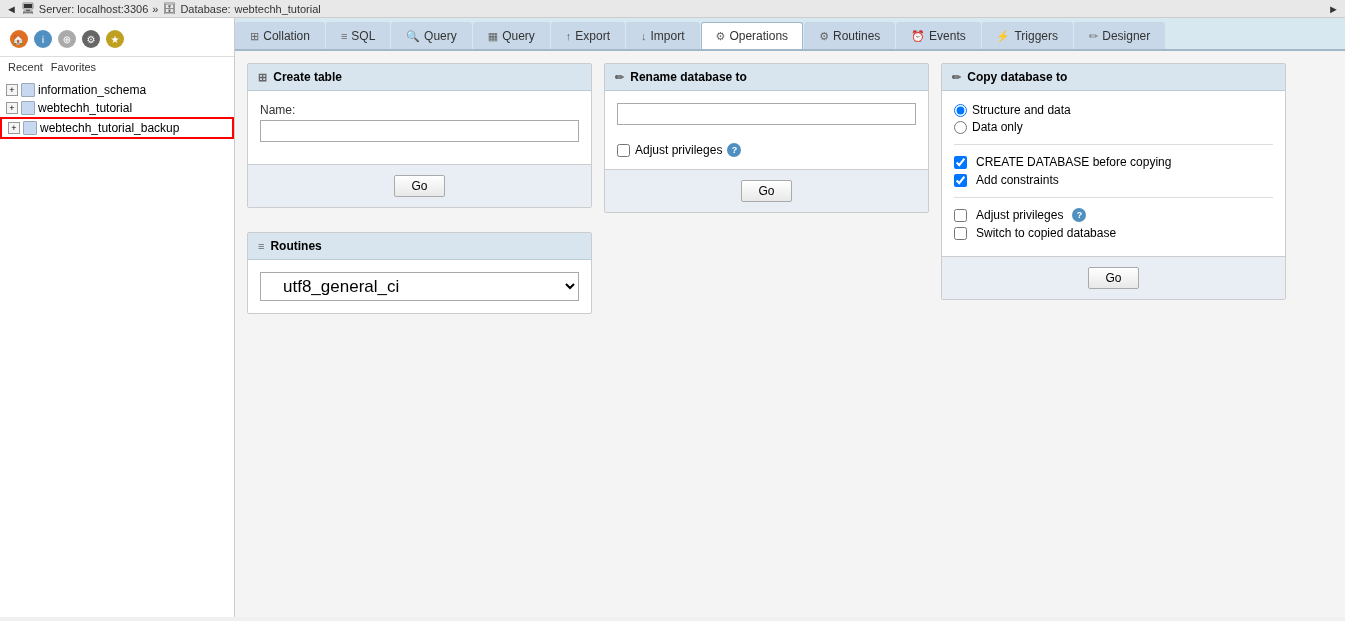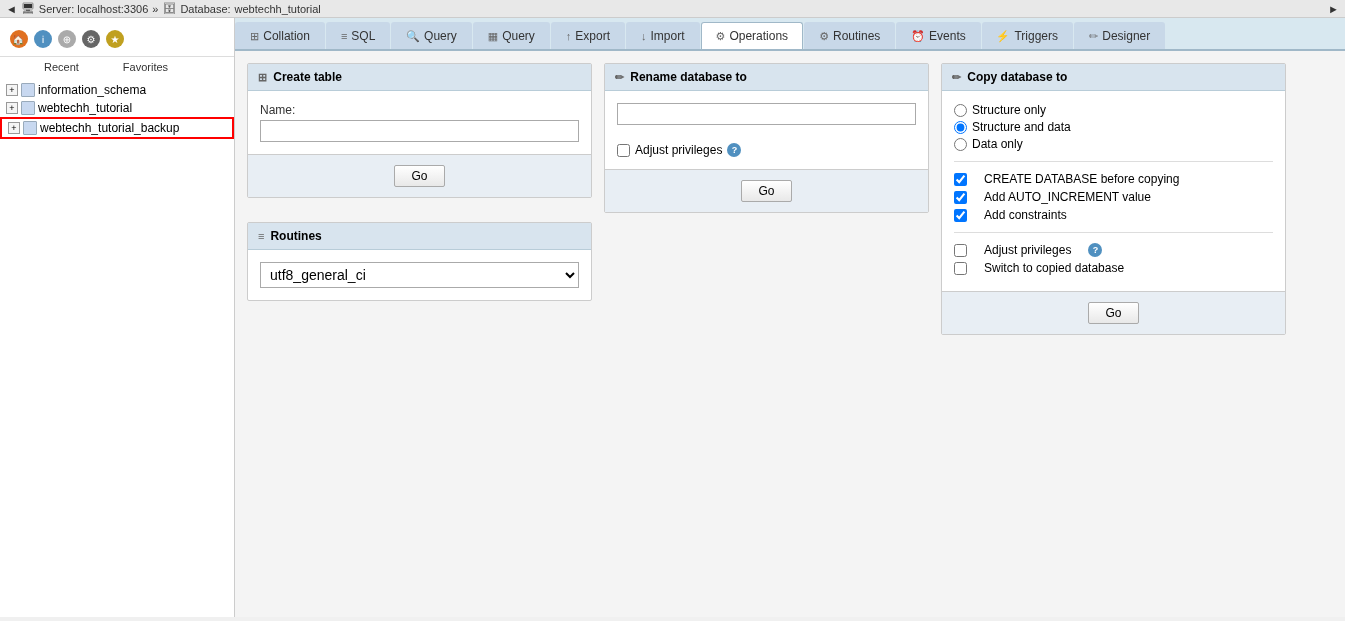--- a/index.html
+++ b/index.html
@@ -61,21 +61,21 @@
     .icon-gear { background: #666; }
     .icon-star { background: #c0a020; }
 
     .sidebar-recent {
       padding: 4px 8px;
       font-size: 11px;
       color: #333;
       display: flex;
       gap: 8px;
     }
-    .sidebar-recent span { cursor: pointer; color: #333; margin-left: 36px; }
+    .sidebar-recent span { cursor: pointer; color: #333; }
 
     .sidebar-tree {
       padding: 4px 0;
       flex: 1;
       overflow-y: auto;
     }
     .tree-item {
       display: flex;
       align-items: center;
       padding: 2px 6px;
@@ -174,21 +174,21 @@
       gap: 6px;
     }
     .panel-icon { font-size: 11px; color: #666; }
 
     .panel-body { padding: 12px; }
 
     
     .create-table-panel { width: 345px; }
     .create-table-panel .panel-body { padding: 12px; }
 
-    .form-group { }
+    .form-group { margin-bottom: 10px; }
     .form-label { display: block; margin-bottom: 3px; font-size: 12px; color: #333; }
     .form-input {
       width: 100%;
       padding: 3px 5px;
       border: 1px solid #aaa;
       font-size: 12px;
       background: #fff;
     }
 
     .go-button-row {
@@ -246,35 +246,35 @@
       display: flex;
       align-items: center;
       gap: 5px;
       font-size: 12px;
       margin-bottom: 3px;
     }
 
     .checkbox-option {
       display: flex;
       align-items: center;
-      gap: 17px;
+      gap: 9px;
       font-size: 12px;
       margin-bottom: 4px;
     }
     .checkbox-option input[type="checkbox"] { margin: 0; }
 
     .divider { height: 1px; background: #ddd; margin: 10px 0; }
 
     
     .collation-panel { width: 345px; margin-top: 12px; }
     .collation-select {
       width: 100%;
-      padding: 3px 5px;
+      padding: 3px 18px;
       border: 1px solid #aaa;
-      font-size: 14px;
+      font-size: 17px;
       background: #fff;
     }
 
     
     .content-inner {
       display: flex;
       gap: 12px;
       align-items: flex-start;
       width: 100%;
     }
@@ -441,45 +441,37 @@
         <div class="right-col">
           <div class="panel copy-panel">
             <div class="panel-header">
               <span class="panel-icon">✏</span>
               <span>Copy database to</span>
             </div>
             <div class="panel-body">
 
               <div class="radio-group">
                 <div class="radio-row">
-                  <input type="radio" name="copy_mode" style="">
-                  <span>Structure only</span>
-                </div>
-                <div class="radio-row">
                   <input type="radio" name="copy_mode" checked="" style="">
                   <span>Structure and data</span>
                 </div>
                 <div class="radio-row">
                   <input type="radio" name="copy_mode" style="">
                   <span>Data only</span>
                 </div>
               </div>
 
               <div class="divider"></div>
 
               <div class="checkbox-option">
                 <input type="checkbox" checked="" style="">
                 <span>CREATE DATABASE before copying</span>
               </div>
               <div class="checkbox-option">
                 <input type="checkbox" checked="" style="">
-                <span>Add AUTO_INCREMENT value</span>
-              </div>
-              <div class="checkbox-option">
-                <input type="checkbox" checked="" style="">
                 <span>Add constraints</span>
               </div>
 
               <div class="divider"></div>
 
               <div class="checkbox-option">
                 <input type="checkbox" style="">
                 <span>Adjust privileges</span>
                 <span class="help-icon">?</span>
               </div>

